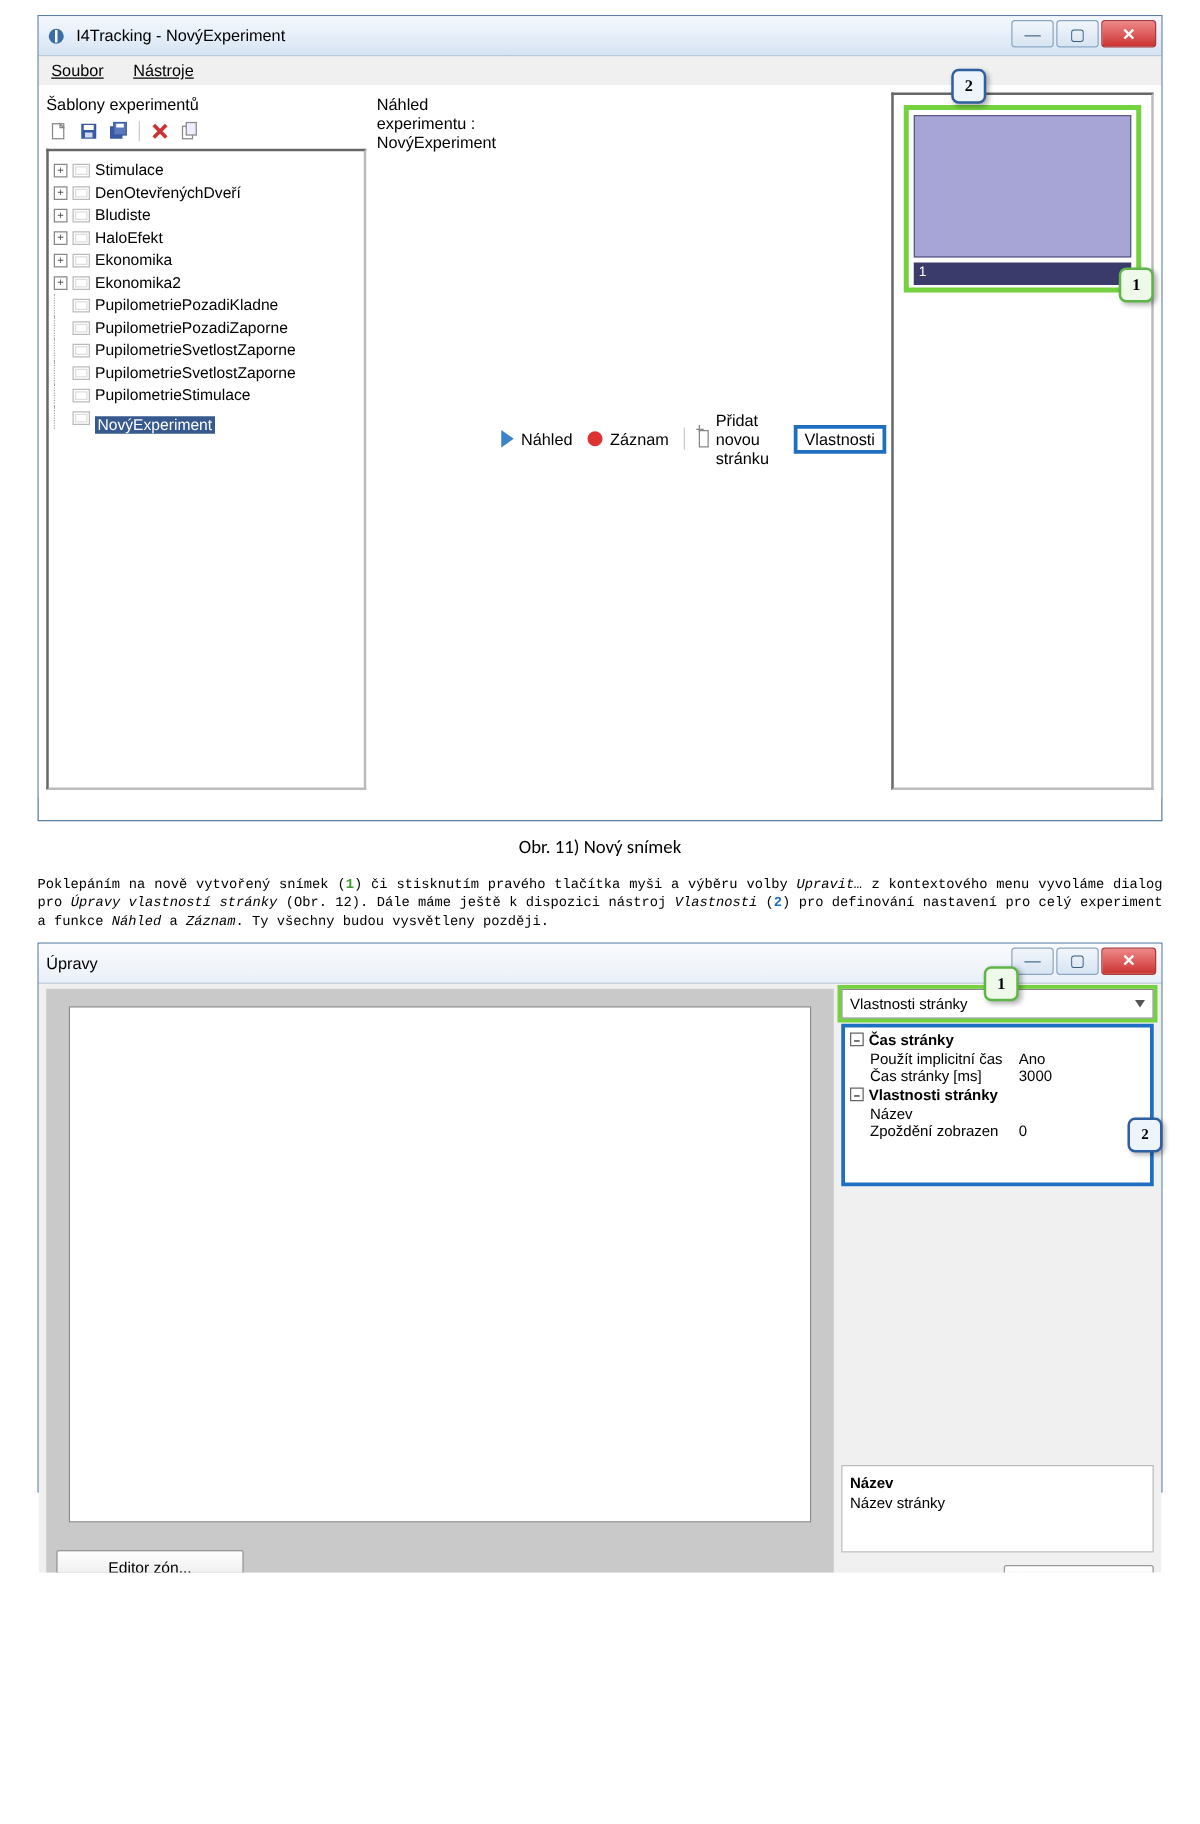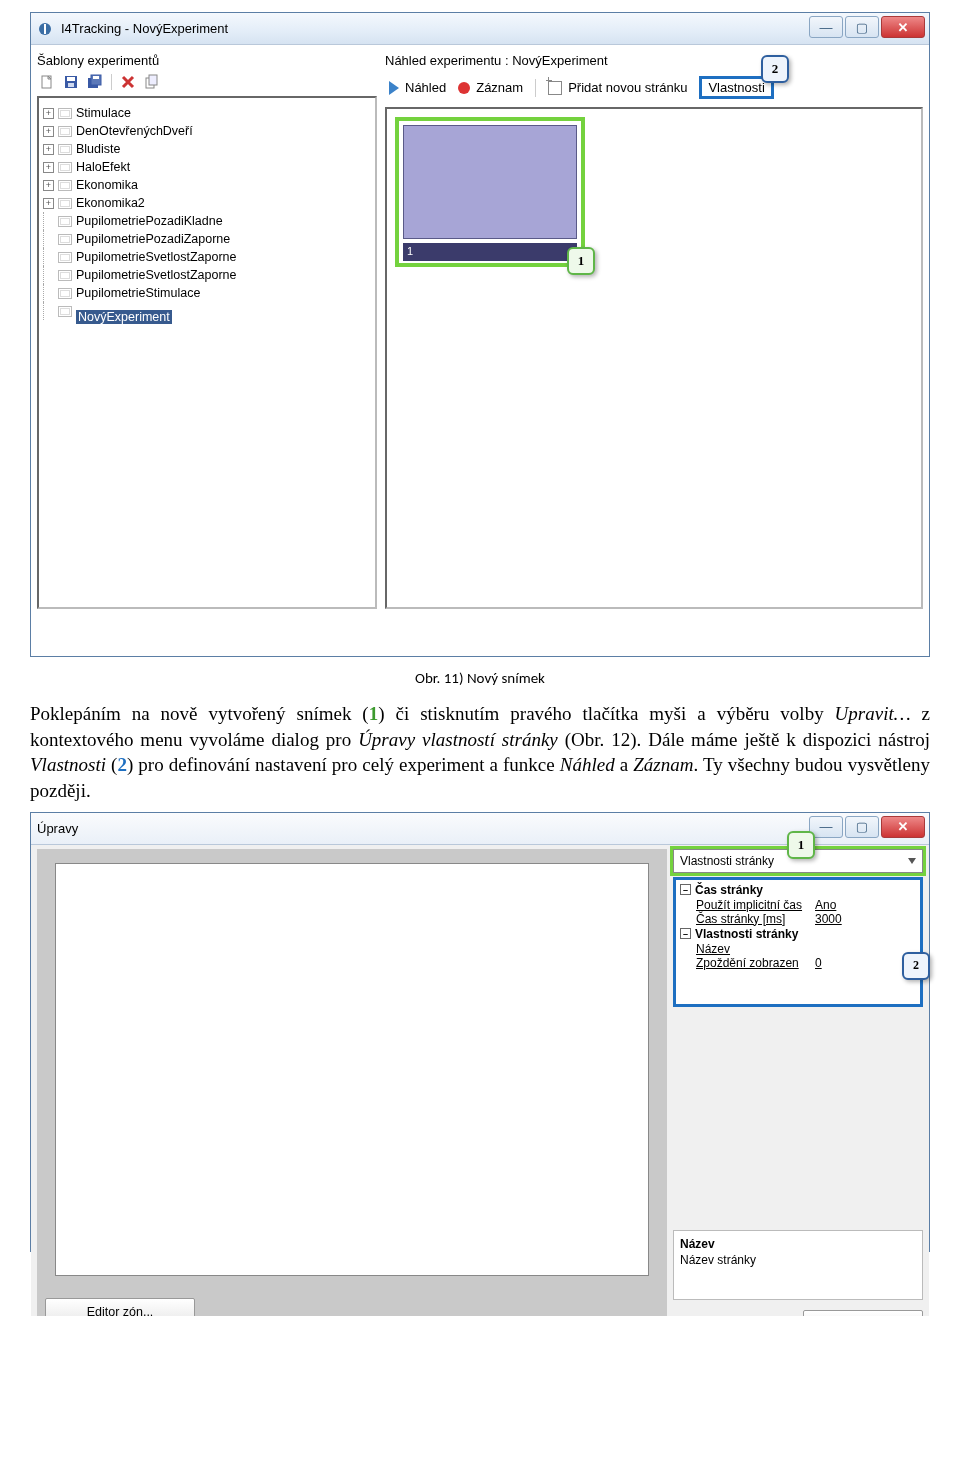--- a/index.html
+++ b/index.html
@@ -64,21 +64,21 @@
   .menubar span { margin-right: 20px; text-decoration: underline; text-decoration-color: transparent; }
   .menubar span:first-letter { text-decoration: underline; }
 
   .main-area {
     display:flex; height: 570px;
     padding: 6px;
     gap: 8px;
     background:#fff;
   }
   .left-col { width: 340px; display:flex; flex-direction:column; }
-  .right-col { flex: 1; display:flex; flex-direction:column; }
+  .right-col { flex: 1; display:flex; flex-direction:row; }
 
   .section-label {
     font-size: 13px;
     margin: 2px 0 4px 0;
   }
 
   .ltoolbar {
     display:flex; gap:8px; align-items:center; padding: 2px 2px 6px 2px;
   }
   .ico {
@@ -149,22 +149,22 @@
   .thumb-num{
     position:absolute;left:4px;bottom:2px;right:4px;height:18px;
     background:#3b3b6b;color:#fff;font-size:11px;padding:2px 4px;
   }
 
   
   .caption {
     text-align:center;font-size:15px;margin:12px 0 14px 0;font-family:Calibri,sans-serif;
   }
   .para {
-    font-family: Liberation Serif, serif;
-    font-size: 19px;
+    font-family: Liberation Mono, monospace;
+    font-size: 11px;
     text-align: justify;
     line-height: 1.35;
     margin: 0 0 8px 0;
   }
   .para em{font-style:italic;}
   .num-green{color:#3c9a2e;font-weight:bold;}
   .num-blue{color:#1e6fc1;font-weight:bold;}
 
   
   .fig2 { height: 440px; }
@@ -184,21 +184,21 @@
     padding:0 6px;justify-content:space-between;font-size:12px;
     outline:3px solid #74d23e;outline-offset:0;
   }
   .dd .chev{width:0;height:0;border-left:4px solid transparent;border-right:4px solid transparent;border-top:6px solid #555;}
   .propgrid{
     border:3px solid #1e6fc1;background:#fff;font-size:12px;padding:2px;position:relative;
     height:130px;
   }
   .pg-head{font-weight:bold;padding:1px 2px;display:flex;align-items:center;}
   .pg-head .m{width:11px;height:11px;border:1px solid #666;display:inline-flex;align-items:center;justify-content:center;font-size:9px;margin-right:4px;}
-  .pg-row{display:flex;padding:0 2px;text-decoration:underline;}
+  .pg-row{display:flex;padding:0 2px;}
   .pg-row .k{width:135px;padding-left:16px;}
   .pg-row .v{flex:1;}
   .prop-desc{
     margin-top:auto;
     background:#fff;
     height:70px;padding:6px;font-size:12px;
     border:1px solid #bbb;
     display:flex;flex-direction:column;gap:2px;
   }
   .prop-desc .h{font-weight:bold;}
@@ -226,20 +226,24 @@
           </svg>
     </span>
     <span class="title-text">I4Tracking - NovýExperiment</span>
     <div class="winbtns">
       <div class="winbtn">—</div>
       <div class="winbtn">▢</div>
       <div class="winbtn close">✕</div>
     </div>
   </div>
 
+  <div class="menubar">
+    <span><u>Soubor</u></span>
+    <span><u>Nástroje</u></span>
+  </div>
 
   <div class="main-area">
 
     <div class="left-col">
       <div class="section-label">Šablony experimentů</div>
       <div class="ltoolbar">
         <span class="ico">
               <svg viewBox="0 0 16 16">
                 <rect x="3" y="2" width="9" height="12" fill="#fff" stroke="#888"></rect>
                 <path d="M9 2 L12 5 L9 5 Z" fill="#ddd" stroke="#888"></path>

